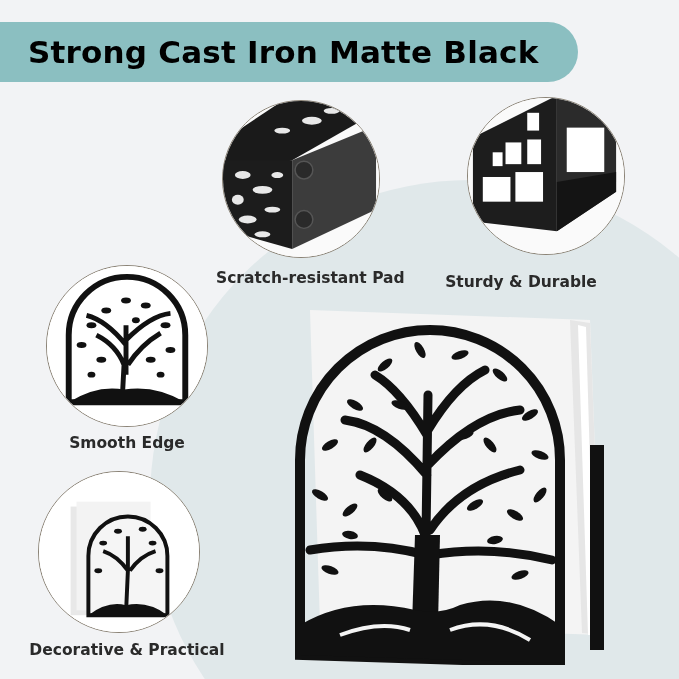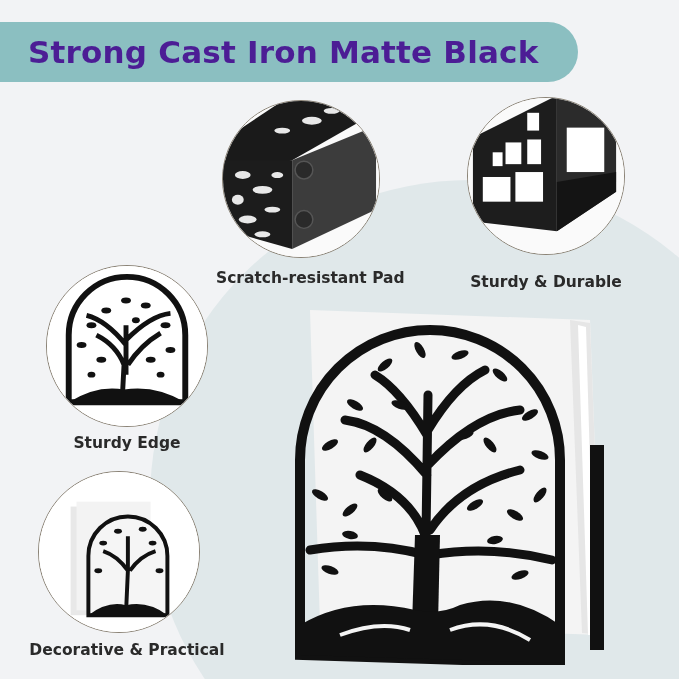--- a/index.html
+++ b/index.html
@@ -9,21 +9,21 @@
     font-family:"DejaVu Sans","Liberation Sans",sans-serif;
   }
   .bg-blob {
     position:absolute; left:150px; top:180px; width:640px; height:640px;
     border-radius:50%; background:#e0e8ea;
   }
   .banner {
     position:absolute; left:0; top:22px; width:578px; height:60px;
     border-radius:0 30px 30px 0;
     display:flex; align-items:center; padding-left:28px; box-sizing:border-box;
-    color:#4c1d95; font-weight:bold; font-size:31px; letter-spacing:0.2px;
+    color:#000000; font-weight:bold; font-size:31px; letter-spacing:0.2px;
   }
   .circle {
     position:absolute; border-radius:50%; background:#fff;
     border:1px solid #8a8275; overflow:hidden; box-sizing:border-box;
   }
   .circle svg { width:100%; height:100%; display:block; }
   .caption {
     position:absolute; font-weight:bold; color:#2a2a2a; font-size:15.5px;
     text-align:center; line-height:20px; white-space:nowrap;
   }
@@ -75,21 +75,21 @@
       <rect x="38" y="45" width="16" height="22"></rect>
         <rect x="60" y="42" width="14" height="25"></rect>
       <rect x="25" y="55" width="10" height="14"></rect>
         <rect x="60" y="15" width="12" height="18"></rect>
     </g>
     <polygon points="90,0 150,0 150,95 90,135" fill="#2b2b2b"></polygon>
     <rect x="100" y="30" width="38" height="45" fill="#fff"></rect>
     <polygon points="90,85 150,75 150,95 90,135" fill="#141414"></polygon>
   </svg>
 </div>
-<div class="caption" style="left:470px;top:272px;width:152px;">
+<div class="caption" style="left:445px;top:272px;width:152px;">
   <div>Sturdy &amp; Durable</div>
 </div>
 
 <div class="circle" style="left:46px;top:265px;width:162px;height:162px;">
   <svg viewBox="0 0 162 162">
     <rect width="162" height="162" fill="#fff"></rect>
     <path d="M22,138 L22,70 A59,59 0 0 1 140,70 L140,138 Z" fill="none" stroke="#111" stroke-width="6"></path>
     <path d="M76,138 L78,100 Q70,80 50,70 M82,100 Q95,80 115,68 M80,110 L80,60 M80,80 Q60,55 40,50 M80,75 Q105,50 125,48" stroke="#111" stroke-width="5" fill="none"></path>
     <g fill="#111">
       <ellipse cx="45" cy="60" rx="5" ry="3"></ellipse>
@@ -102,21 +102,21 @@
         <ellipse cx="105" cy="95" rx="5" ry="3"></ellipse>
       <ellipse cx="80" cy="35" rx="5" ry="3"></ellipse>
         <ellipse cx="45" cy="110" rx="4" ry="3"></ellipse>
       <ellipse cx="115" cy="110" rx="4" ry="3"></ellipse>
         <ellipse cx="90" cy="55" rx="4" ry="3"></ellipse>
     </g>
     <path d="M22,138 Q50,120 78,125 Q110,120 140,138 Z" fill="#111"></path>
   </svg>
 </div>
 <div class="caption" style="left:52px;top:433px;width:150px;">
-  <div>Sturdy Edge</div>
+  <div>Smooth Edge</div>
 </div>
 
 <div class="circle" style="left:38px;top:471px;width:162px;height:162px;">
   <svg viewBox="0 0 162 162">
     <rect width="162" height="162" fill="#fff"></rect>
     <rect x="32" y="35" width="80" height="110" fill="#e8e8e8"></rect>
     <rect x="38" y="30" width="75" height="110" fill="#f3f3f3"></rect>
     <path d="M50,145 L50,85 A40,40 0 0 1 130,85 L130,145 Z" fill="#f5f5f5" stroke="#111" stroke-width="4"></path>
     <path d="M88,145 L90,100 Q80,85 65,80 M92,100 Q102,85 118,80 M90,100 L90,65" stroke="#111" stroke-width="4" fill="none"></path>
     <g fill="#111">

